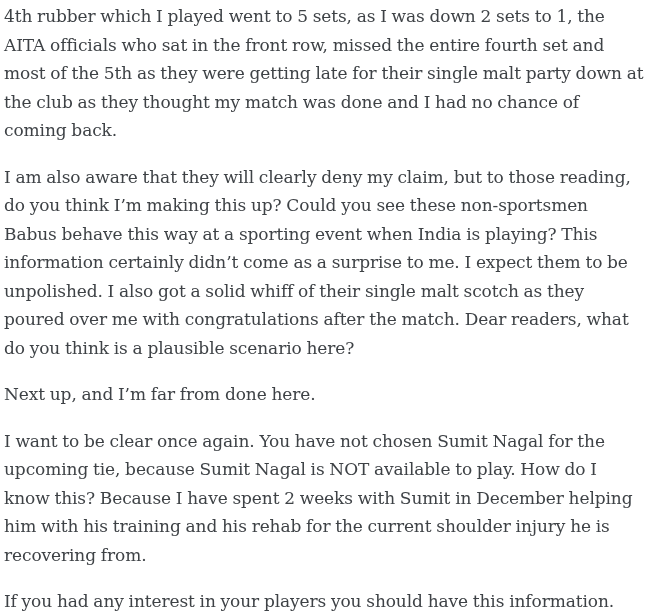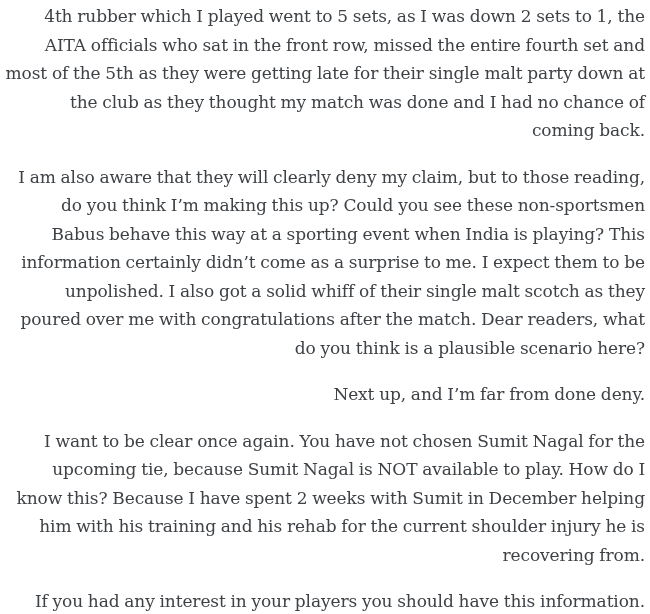--- a/index.html
+++ b/index.html
@@ -20,25 +20,24 @@
       color: #3e4246;
       text-align: left;
       overflow: hidden;
     }
     .article p {
       margin: 0 0 18px 0;
       padding: 0;
       font-weight: 400;
       letter-spacing: -0.1px;
       word-spacing: -0.5px;
-      text-align: right;
     }
   </style>
 </head>
 <body>
 
 <main class="article">
   <p>4th rubber which I played went to 5 sets, as I was down 2 sets to 1, the AITA officials who sat in the front row, missed the entire fourth set and most of the 5th as they were getting late for their single malt party down at the club as they thought my match was done and I had no chance of coming back.</p>
   <p>I am also aware that they will clearly deny my claim, but to those reading, do you think I’m making this up? Could you see these non-sportsmen Babus behave this way at a sporting event when India is playing? This information certainly didn’t come as a surprise to me. I expect them to be unpolished. I also got a solid whiff of their single malt scotch as they poured over me with congratulations after the match. Dear readers, what do you think is a plausible scenario here?</p>
-  <p>Next up, and I’m far from done deny.</p>
+  <p>Next up, and I’m far from done here.</p>
   <p>I want to be clear once again. You have not chosen Sumit Nagal for the upcoming tie, because Sumit Nagal is NOT available to play. How do I know this? Because I have spent 2 weeks with Sumit in December helping him with his training and his rehab for the current shoulder injury he is recovering from.</p>
   <p>If you had any interest in your players you should have this information. It’s really not that hard to do. It just requires a little bit of the “caring about your players” factor that nobody from your organization has shown any interest in since I have been around.</p>
 </main>
 
 </body></html>

